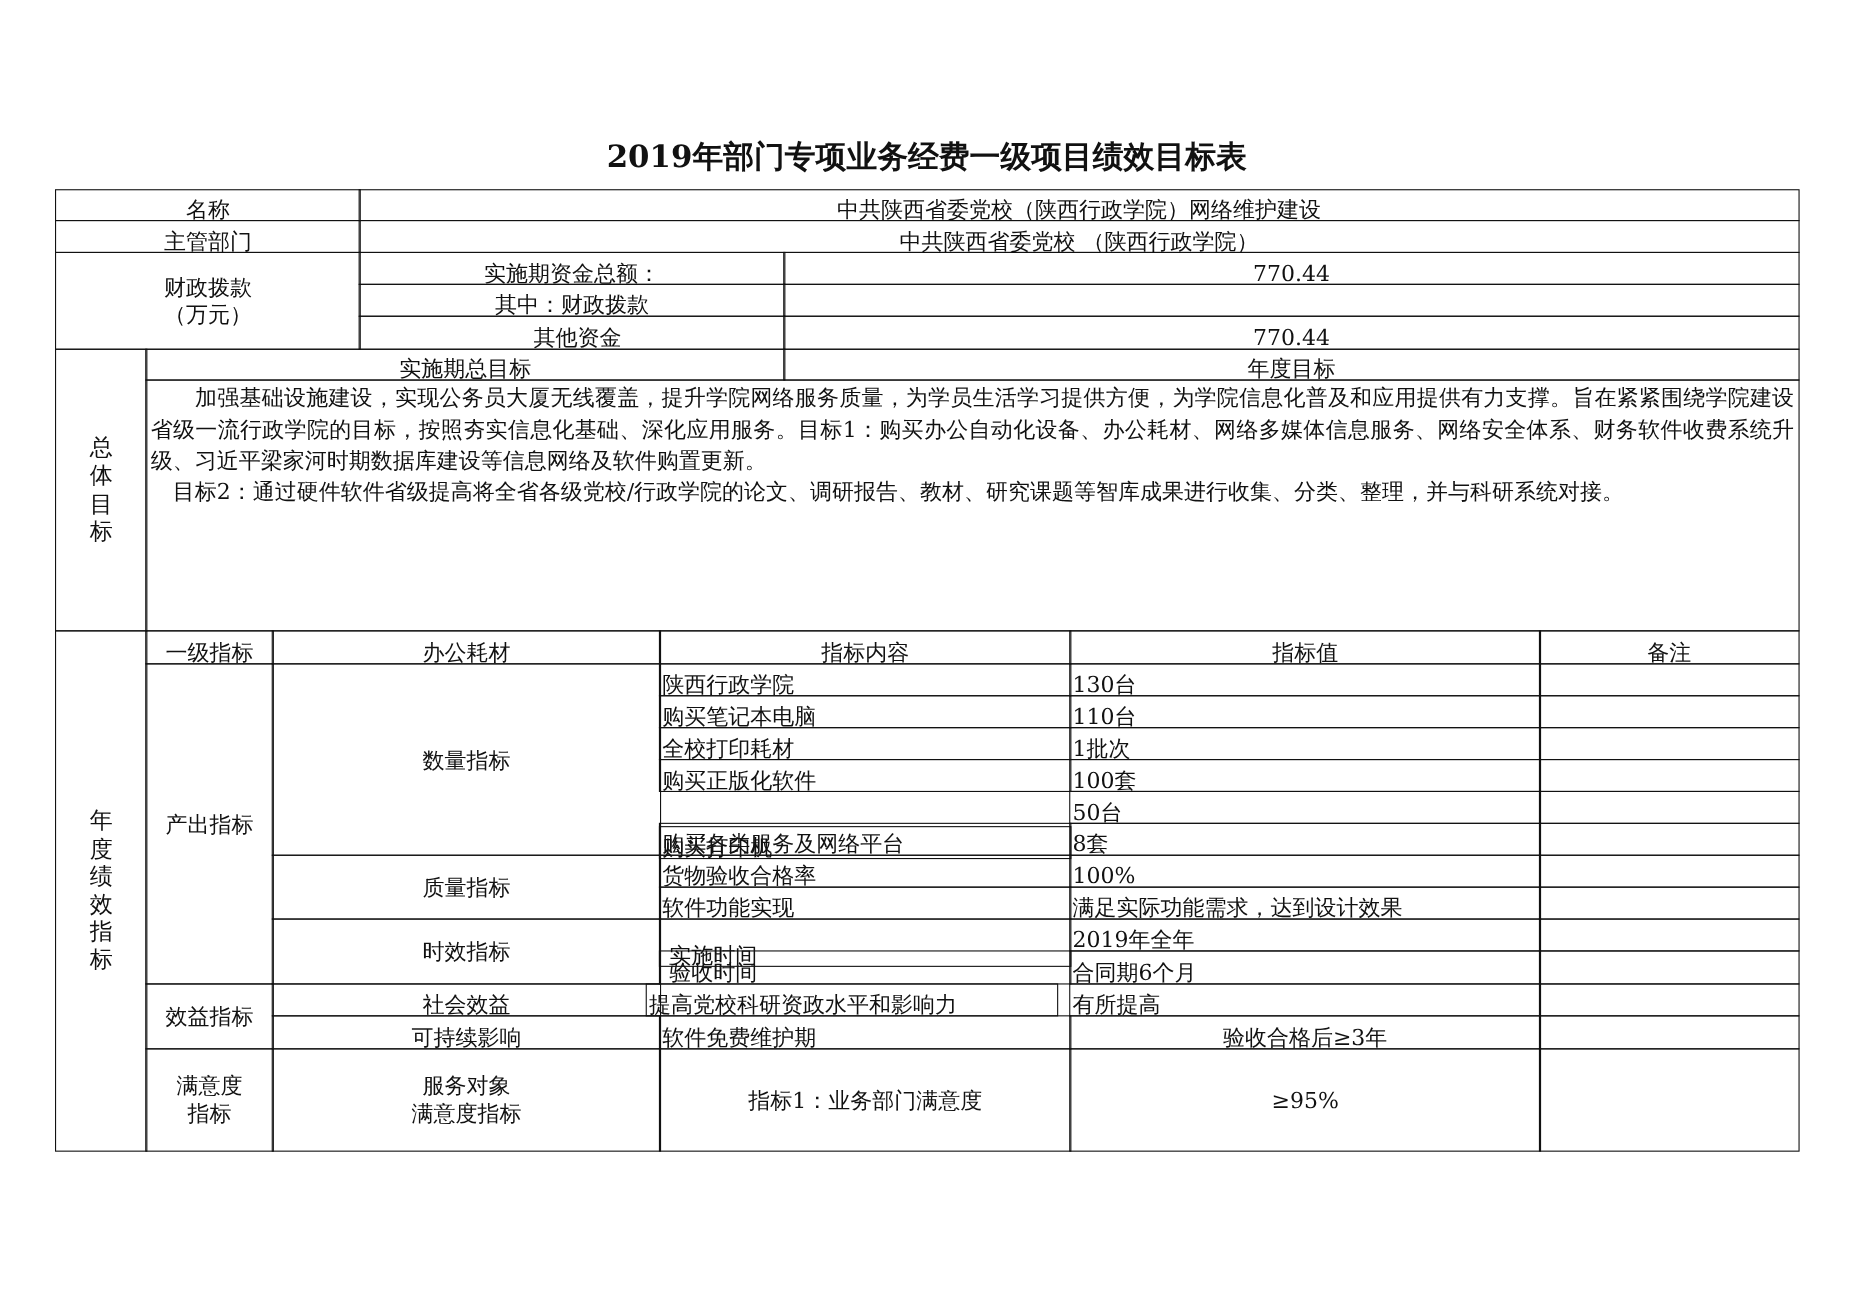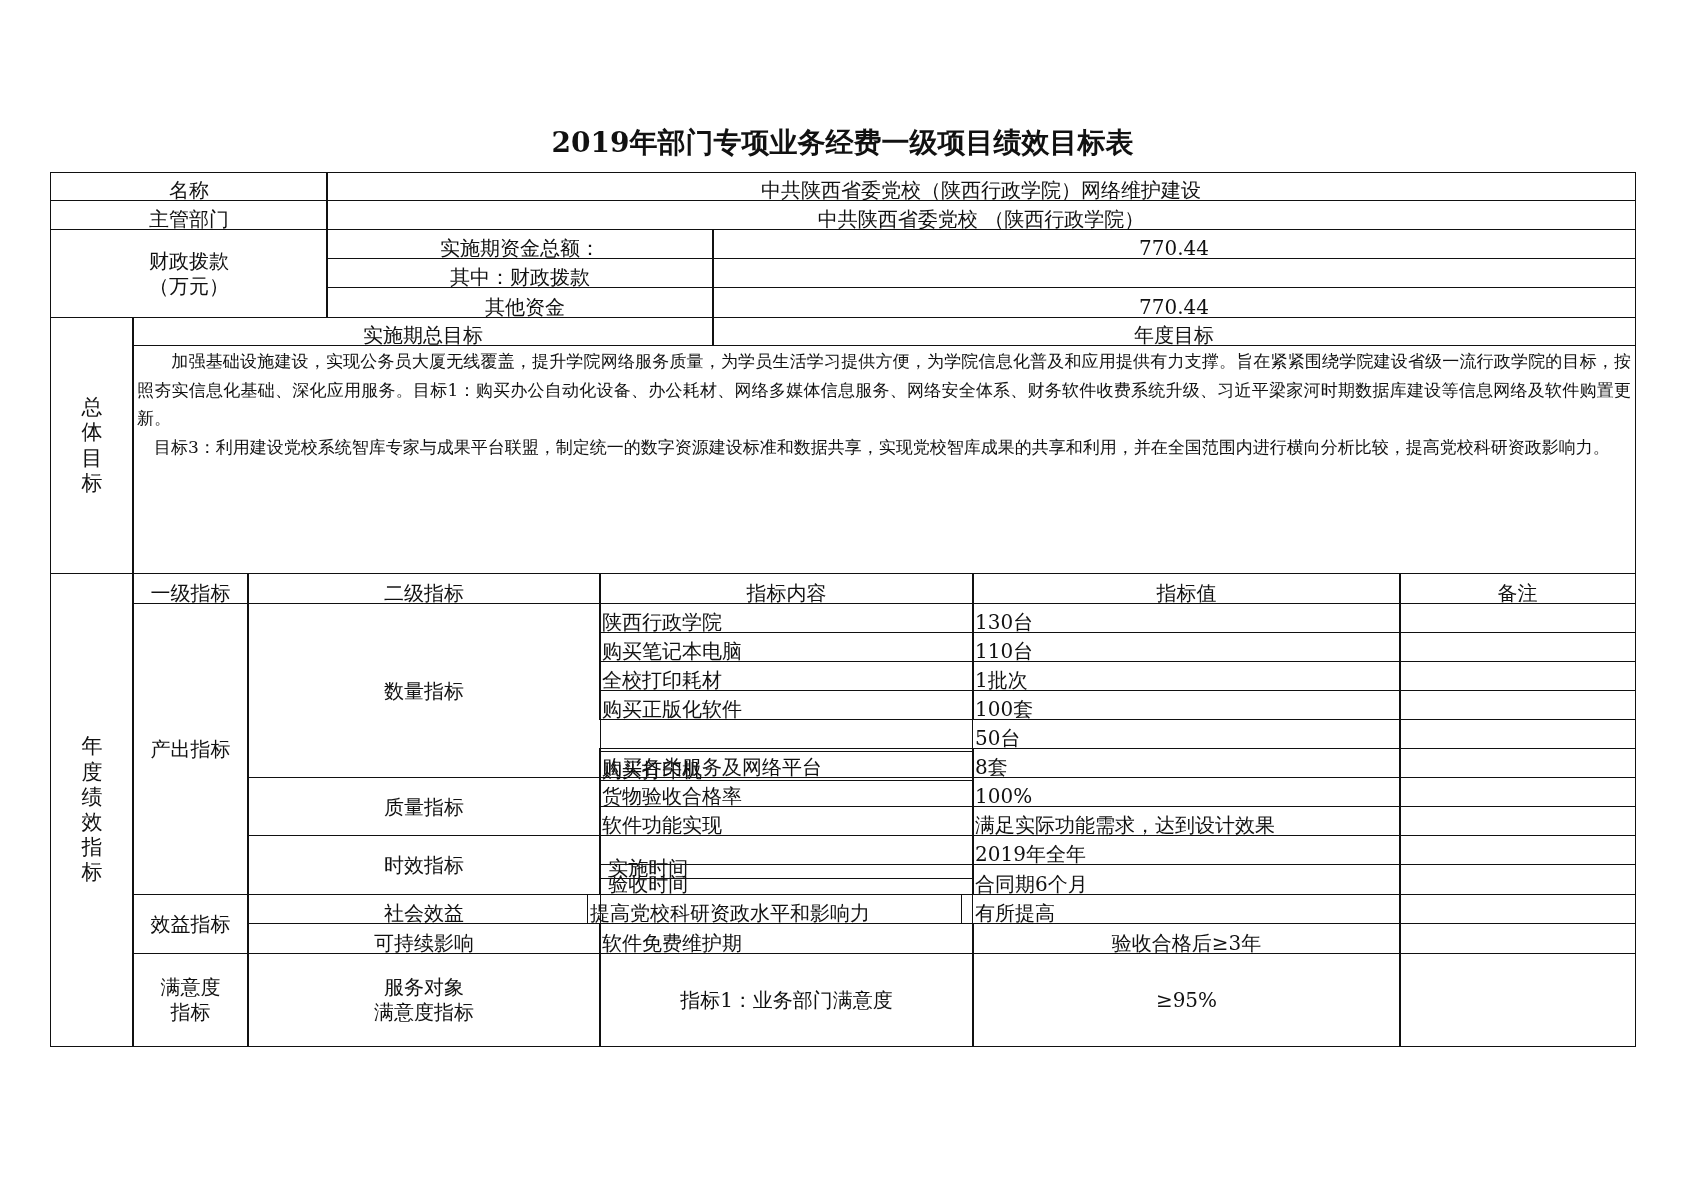--- a/index.html
+++ b/index.html
@@ -7,21 +7,21 @@
        font-family:"DejaVu Serif","Liberation Serif",serif;color:#111;}
   .title{position:absolute;left:0;width:1685px;top:124px;text-align:center;
          font-size:28px;font-weight:bold;letter-spacing:0px;}
   .cell{position:absolute;box-sizing:border-box;border:1.5px solid #111;
         font-size:20px;line-height:1;display:flex;align-items:flex-end;
         justify-content:center;overflow:hidden;white-space:nowrap;padding:0 2px 0 2px;}
   .left{justify-content:flex-start;}
   .mid{align-items:center;}
   .vert{flex-direction:column;align-items:center;justify-content:center;white-space:normal;
         text-align:center;line-height:1.25;}
-  .para{position:absolute;box-sizing:border-box;border:1.5px solid #111;font-size:17px;
+  .para{position:absolute;box-sizing:border-box;border:1.5px solid #111;font-size:20px;
         line-height:28.5px;padding:1px 4px 0 4px;text-align:justify;white-space:normal;}
   .para p{margin:0;}
 </style>
 </head>
 <body>
 
 <div class="title">2019年部门专项业务经费一级项目绩效目标表</div>
 
 <div class="cell" style="left:50px;top:172px;width:278px;height:29px;">名称</div>
 <div class="cell" style="left:326px;top:172px;width:1310px;height:29px;">中共陕西省委党校（陕西行政学院）网络维护建设</div>
@@ -43,34 +43,34 @@
 <div class="cell vert" style="left:50px;top:317px;width:84px;height:257px;font-size:21px;line-height:1.2;">
   <span>总</span>
   <span>体</span>
   <span>目</span>
   <span>标</span>
 </div>
 <div class="cell" style="left:132px;top:317px;width:582px;height:29px;">实施期总目标</div>
 <div class="cell" style="left:712px;top:317px;width:924px;height:29px;">年度目标</div>
 <div class="para" style="left:132px;top:345px;width:1504px;height:229px;">
   <p>　　加强基础设施建设，实现公务员大厦无线覆盖，提升学院网络服务质量，为学员生活学习提供方便，为学院信息化普及和应用提供有力支撑。旨在紧紧围绕学院建设省级一流行政学院的目标，按照夯实信息化基础、深化应用服务。目标1：购买办公自动化设备、办公耗材、网络多媒体信息服务、网络安全体系、财务软件收费系统升级、习近平梁家河时期数据库建设等信息网络及软件购置更新。</p>
-  <p>　目标3：利用建设党校系统智库专家与成果平台联盟，制定统一的数字资源建设标准和数据共享，实现党校智库成果的共享和利用，并在全国范围内进行横向分析比较，提高党校科研资政影响力。</p>
+  <p>　目标2：通过硬件软件省级提高将全省各级党校/行政学院的论文、调研报告、教材、研究课题等智库成果进行收集、分类、整理，并与科研系统对接。</p>
 </div>
 
 <div class="cell vert" style="left:50px;top:573px;width:84px;height:474px;font-size:21px;line-height:1.2;">
   <span>年</span>
   <span>度</span>
   <span>绩</span>
   <span>效</span>
   <span>指</span>
   <span>标</span>
 </div>
 
 <div class="cell" style="left:132px;top:573px;width:117px;height:31px;">一级指标</div>
-<div class="cell" style="left:247px;top:573px;width:354px;height:31px;">二级指标</div>
+<div class="cell" style="left:247px;top:573px;width:354px;height:31px;">办公耗材</div>
 <div class="cell" style="left:599px;top:573px;width:375px;height:31px;">指标内容</div>
 <div class="cell" style="left:972px;top:573px;width:429px;height:31px;">指标值</div>
 <div class="cell" style="left:1399px;top:573px;width:237px;height:31px;">备注</div>
 
 <div class="cell mid" style="left:132px;top:603px;width:117px;height:292px;">产出指标</div>
 <div class="cell mid" style="left:132px;top:894px;width:117px;height:60px;">效益指标</div>
 <div class="cell vert" style="left:132px;top:953px;width:117px;height:94px;">
   <span>满意度</span>
   <span>指标</span>
 </div>

